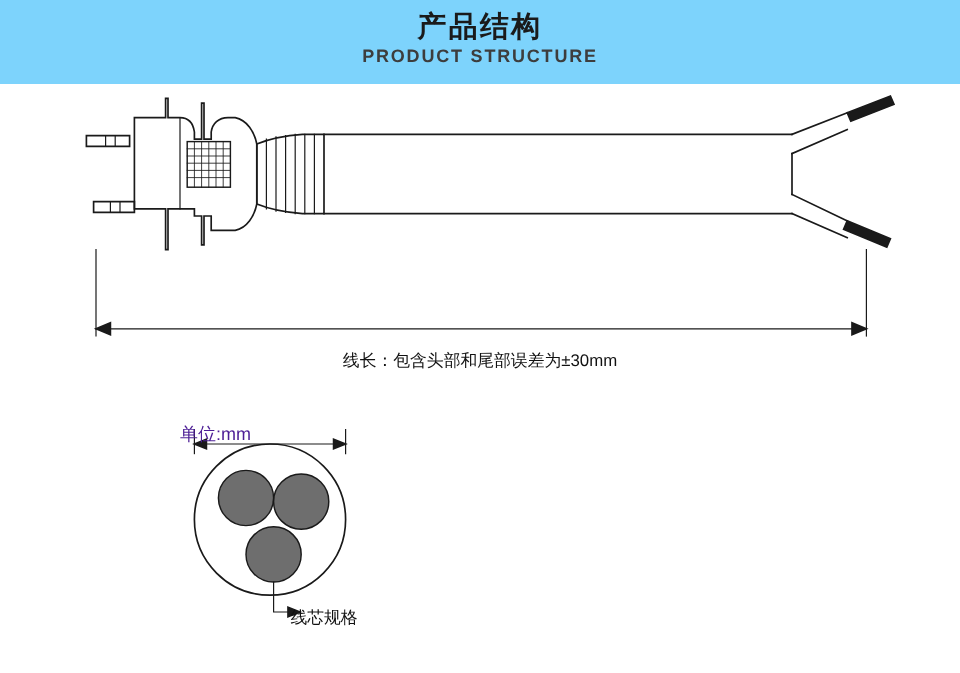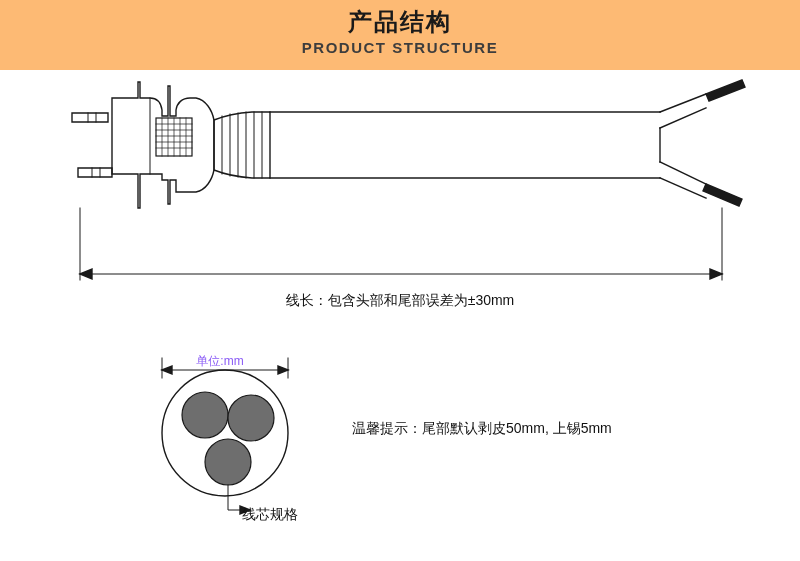--- a/index.html
+++ b/index.html
@@ -20,21 +20,21 @@
     height: 561px;
     background: #ffffff;
   }
   
   .header {
     position: absolute;
     left: 0;
     top: 0;
     width: 800px;
     height: 70px;
-    background: #fdba74;
+    background: #7dd3fc;
     box-sizing: border-box;
   }
   .header .title-cn {
     position: absolute;
     left: 0;
     top: 6px;
     width: 800px;
     text-align: center;
     font-size: 24px;
     font-weight: bold;
@@ -74,23 +74,22 @@
     width: 800px;
     text-align: center;
     font-size: 14px;
     color: #111111;
   }
   .label-unit {
     position: absolute;
     left: 150px;
     top: 295px;
     width: 140px;
-    text-align: center;
-    font-size: 12px;
-    color: #8b5cf6;
+    font-size: 15px;
+    color: #4c1d95;
   }
   .label-core {
     position: absolute;
     left: 180px;
     top: 448px;
     width: 180px;
     text-align: center;
     font-size: 14px;
     color: #111111;
   }
@@ -184,16 +183,15 @@
 
         <path d="M228,427 L228,452 L250,452" stroke-width="1"></path>
         <path d="M250,452 L240,448 L240,456 Z" fill="#1a1a1a" stroke="#1a1a1a"></path>
 
       </g>
     </svg>
 
     <div class="caption-length">线长：包含头部和尾部误差为±30mm</div>
     <div class="label-unit">单位:mm</div>
     <div class="label-core">线芯规格</div>
-    <div class="note-tip">温馨提示：尾部默认剥皮50mm, 上锡5mm</div>
 
   </div>
 </div>
 
 </body></html>

